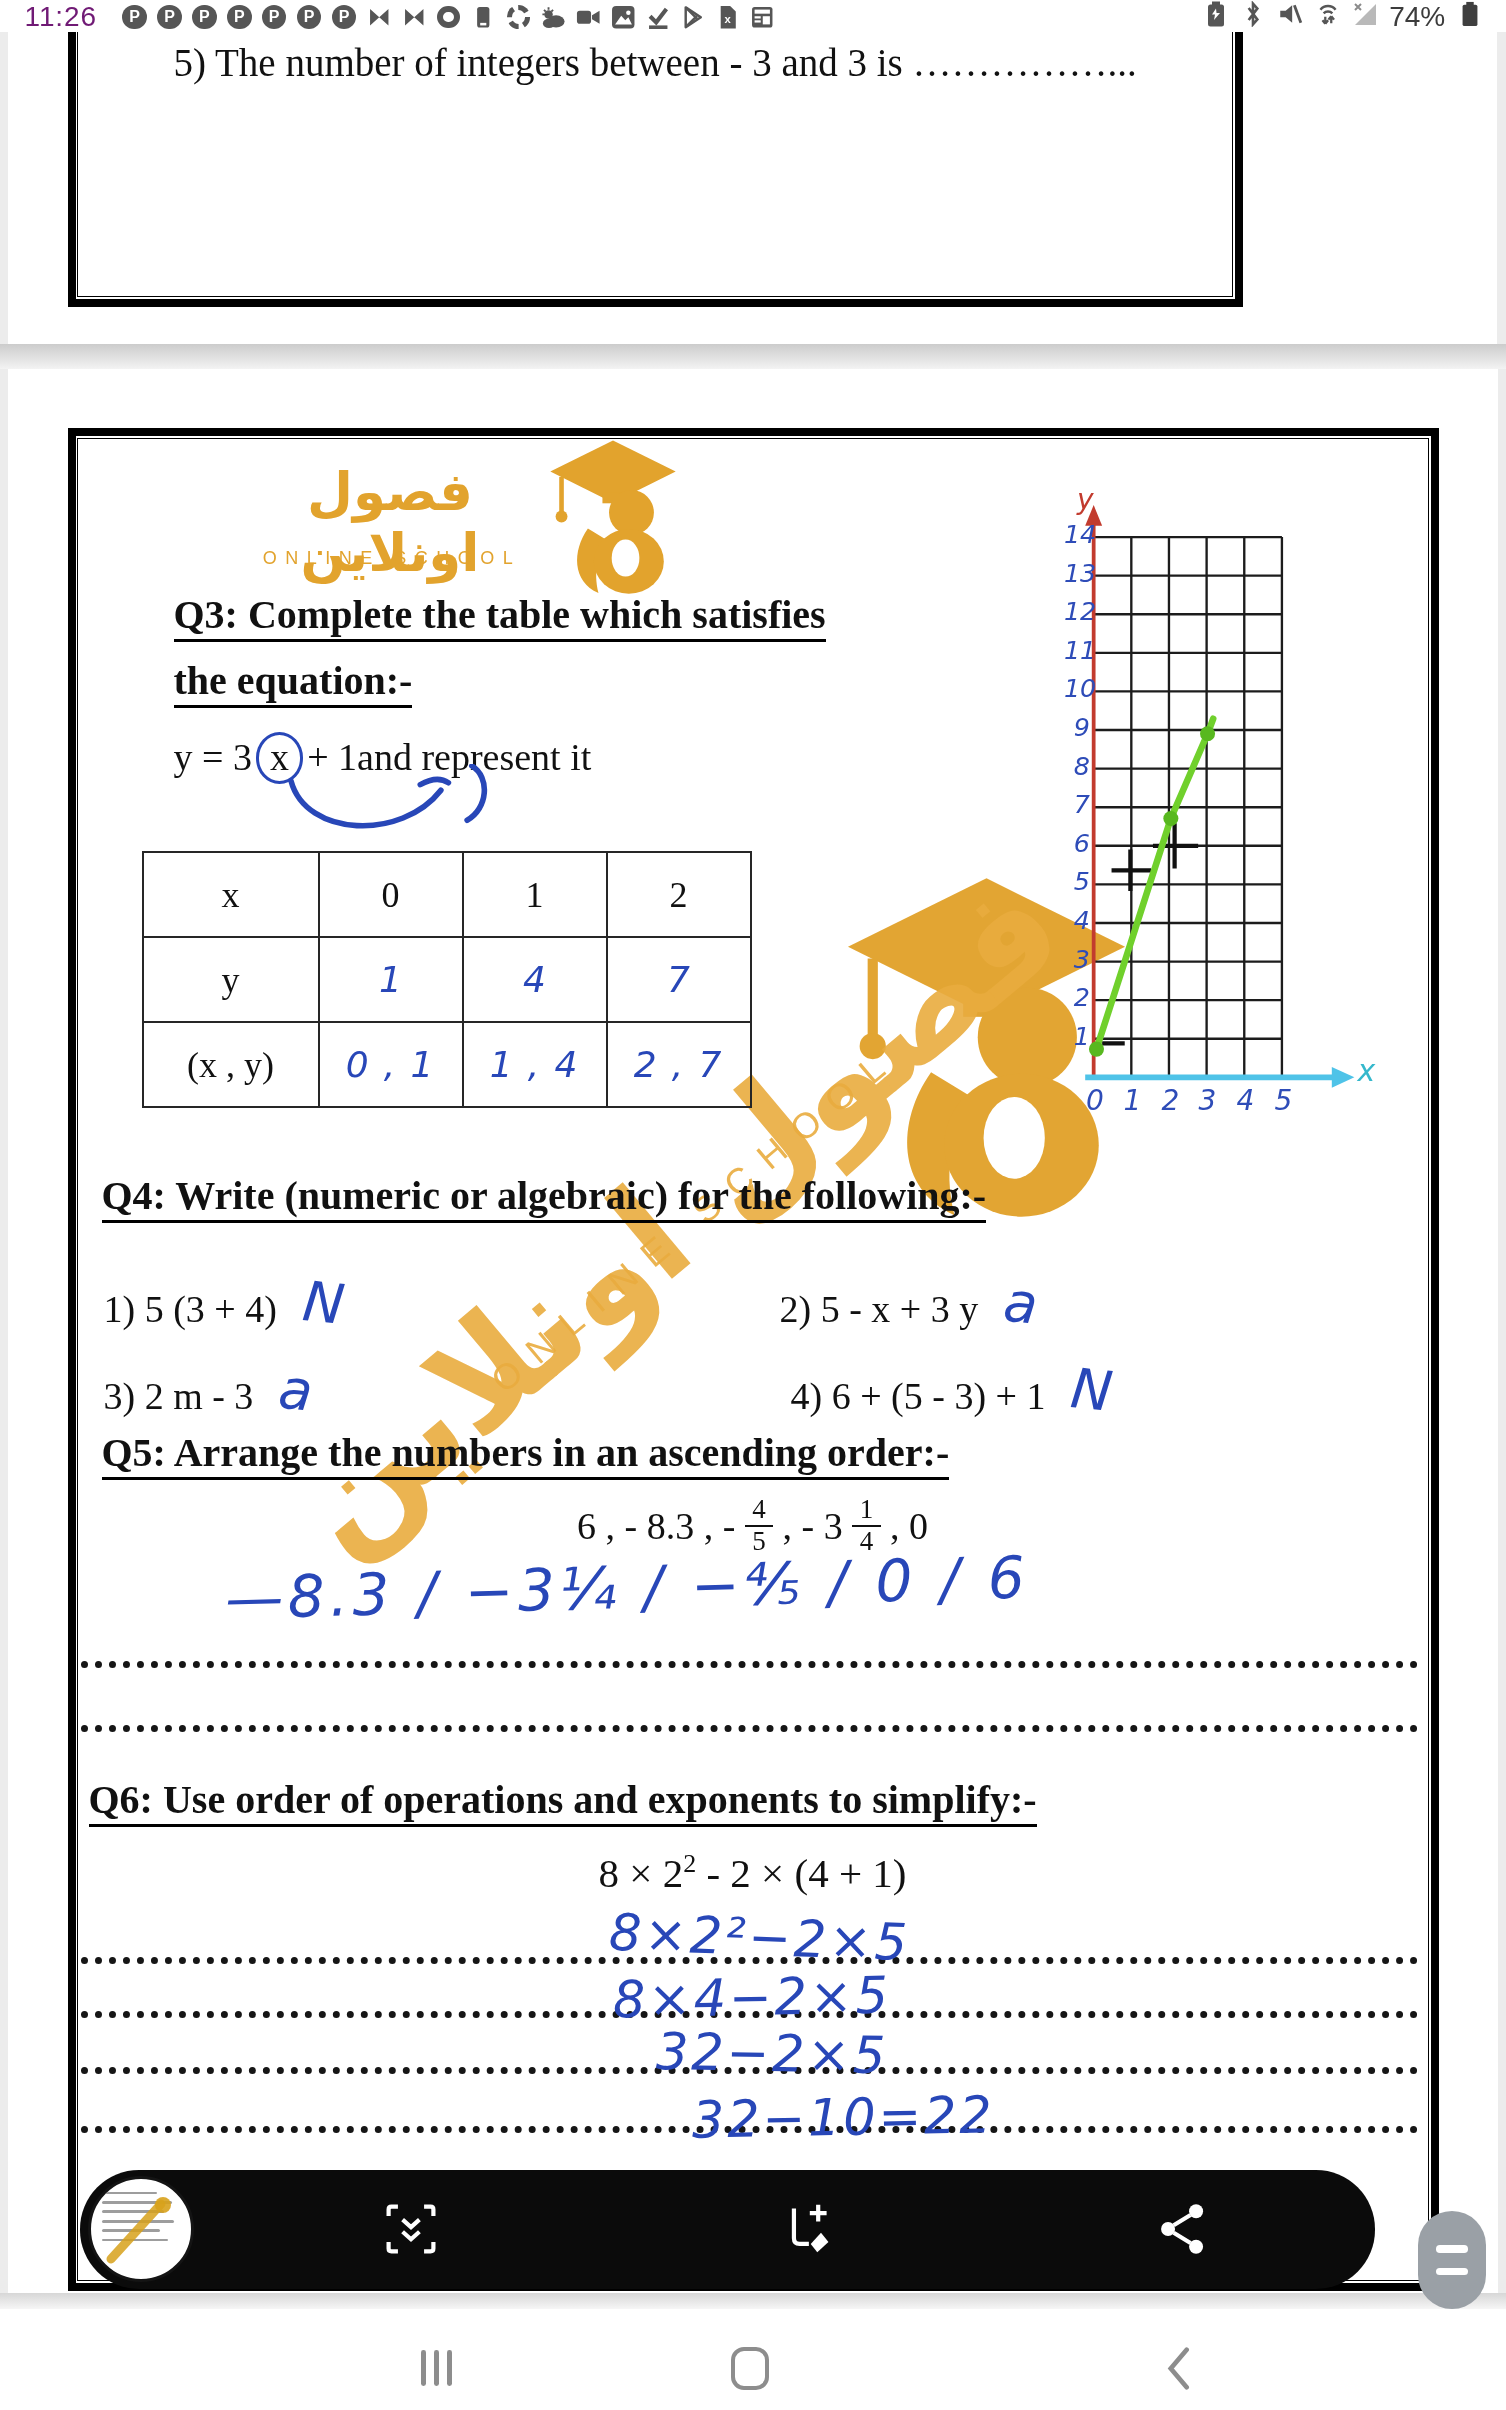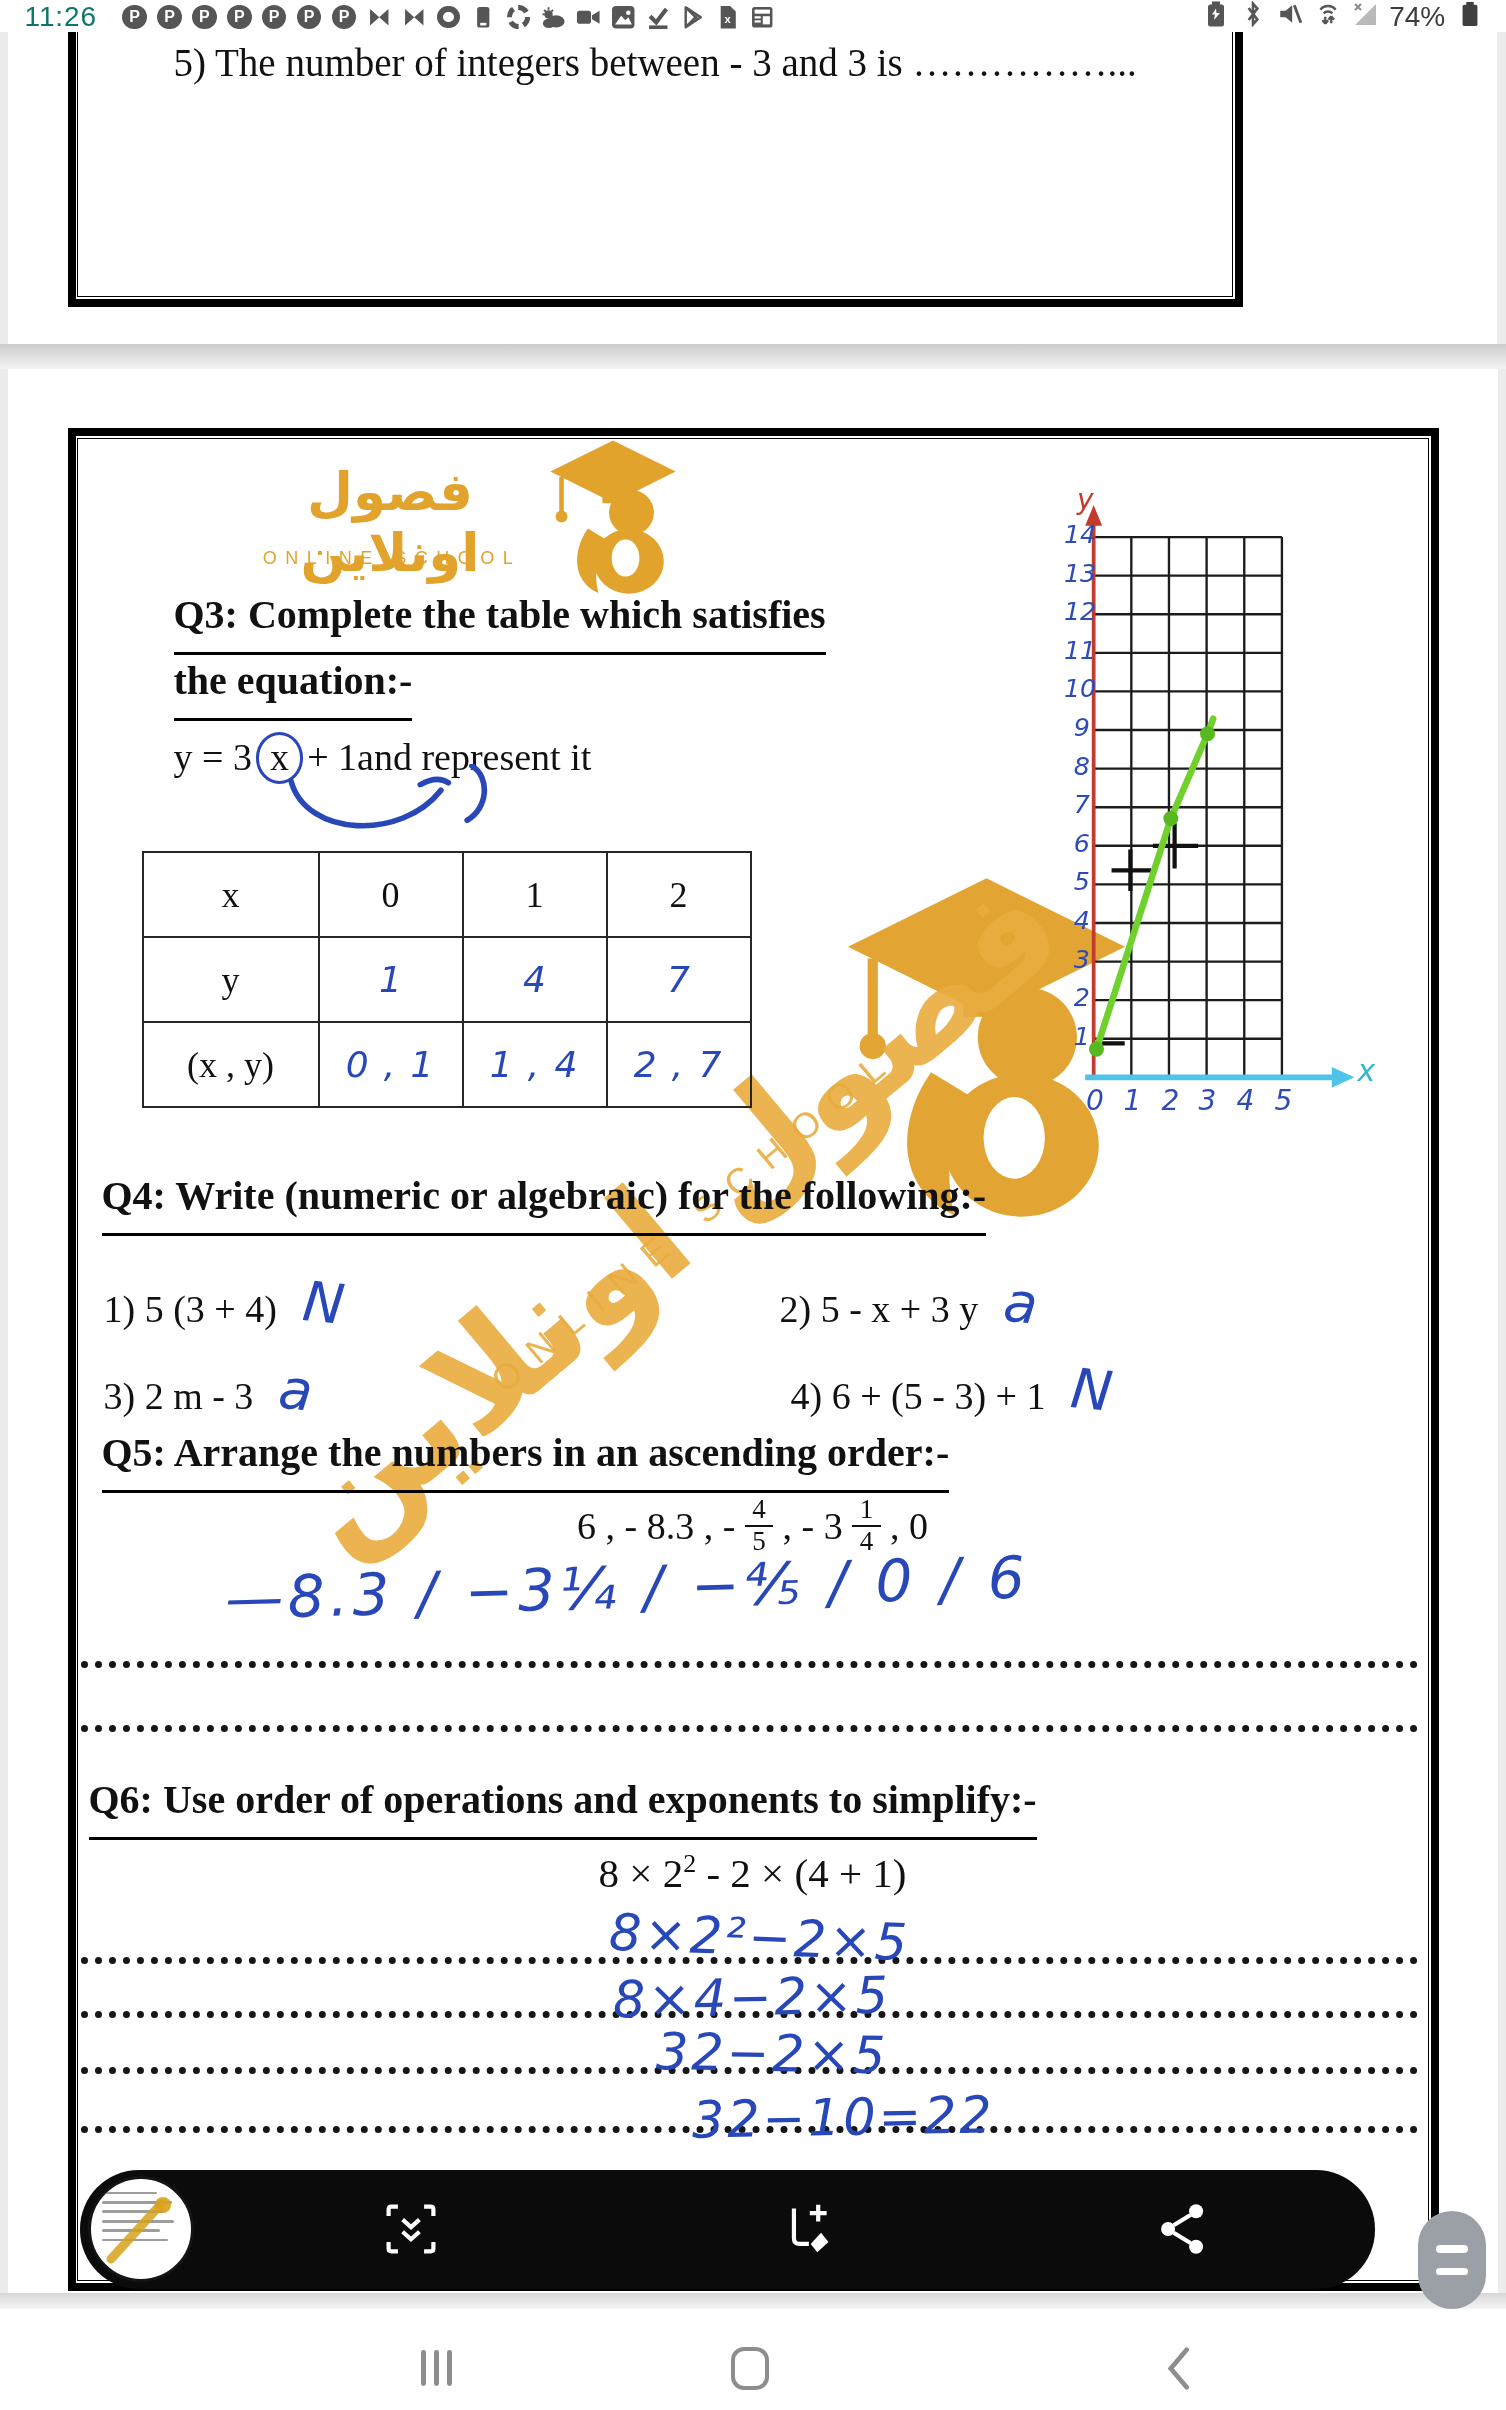--- a/index.html
+++ b/index.html
@@ -4,21 +4,21 @@
 <style>
   *{margin:0;padding:0;box-sizing:border-box}
   html,body{background:#fff}
   .screen{position:relative;width:1507px;height:2411px;background:#fff;overflow:hidden;
           font-family:"Liberation Serif",serif;color:#111}
 
   
   .statusbar{position:absolute;left:0;top:0;width:1507px;height:32px;background:#fff;
              display:flex;align-items:center;padding:1.9px 24.5px 0 24.5px;gap:10.4px;
              font-family:"Liberation Sans",sans-serif;z-index:9}
-  .sb-time{font-size:28px;color:#0f766e;margin-right:15px;letter-spacing:0.9px}
+  .sb-time{font-size:28px;color:#701a75;margin-right:15px;letter-spacing:0.9px}
   .sicon{width:24.5px;height:24.5px;display:inline-flex;align-items:center;justify-content:center;flex:0 0 auto}
   .sicon svg{width:100%;height:100%}
   .pcirc{width:24.5px;height:24.5px;border-radius:50%;background:#565656;color:#fff;font-weight:700;
          font-size:16px;display:flex;align-items:center;justify-content:center}
   .ring{width:22.6px;height:22.6px;border-radius:50%;border:6.6px solid #565656;display:block}
   .wheel{width:23.5px;height:23.5px;border-radius:50%;border:5.6px dashed #565656;display:block}
   .sb-right{margin-left:auto;display:flex;align-items:flex-start;gap:11.3px}
   .sb-right .sicon{width:26px;height:26px}
   .sb-pct{font-size:28px;color:#3c3c3c}
 
@@ -46,21 +46,21 @@
            font-family:"Liberation Sans",sans-serif;font-size:18px;letter-spacing:8.5px;color:#E2A32D}
   .logo-mascot{position:absolute;left:539px;top:62px;width:132px;height:171px;z-index:3}
 
   .wm-mascot{position:absolute;left:808px;top:502px;width:341px;height:350px;z-index:1;opacity:.97}
   .wm-ar{position:absolute;left:212px;top:579px;width:909px;height:532px;z-index:1;opacity:.9;
          display:flex;align-items:center;justify-content:center;transform:rotate(-40deg);
          font-family:"DejaVu Sans",sans-serif;font-weight:bold;font-size:139px;color:#E9AC3F;white-space:nowrap}
   .wm-sub{position:absolute;left:428px;top:829px;z-index:1;transform:rotate(-40deg);opacity:.9;
          font-family:"Liberation Sans",sans-serif;font-size:36px;letter-spacing:17px;color:#E9AC3F;white-space:nowrap}
 
-  .h-u{border-bottom:3.8px solid #000;padding-bottom:15px}
+  .h-u{border-bottom:3.8px solid #000;padding-bottom:2px}
   .q3h1{position:absolute;left:166px;top:222px;font-weight:bold;font-size:40px;z-index:3;white-space:nowrap}
   .q3h2{position:absolute;left:166px;top:288px;font-weight:bold;font-size:40px;z-index:3}
   .q3eq{position:absolute;left:166px;top:363px;font-size:38px;z-index:3;white-space:nowrap}
   .circled{display:inline-block;border:3.8px solid #2847b8;border-radius:50%;padding:0 11.3px 1.9px 11.3px;margin:0 3.8px}
   .eq-tail{}
   .eq-curve{position:absolute;left:271px;top:395px;width:217px;height:89px;z-index:3}
 
   .wtable{position:absolute;left:134px;top:482px;border-collapse:collapse;z-index:3}
   .wtable td{border:2.8px solid #262626;text-align:center;font-size:36px;height:85px}
   .wtable td.c0{width:176px}.wtable td.c{width:144px}

